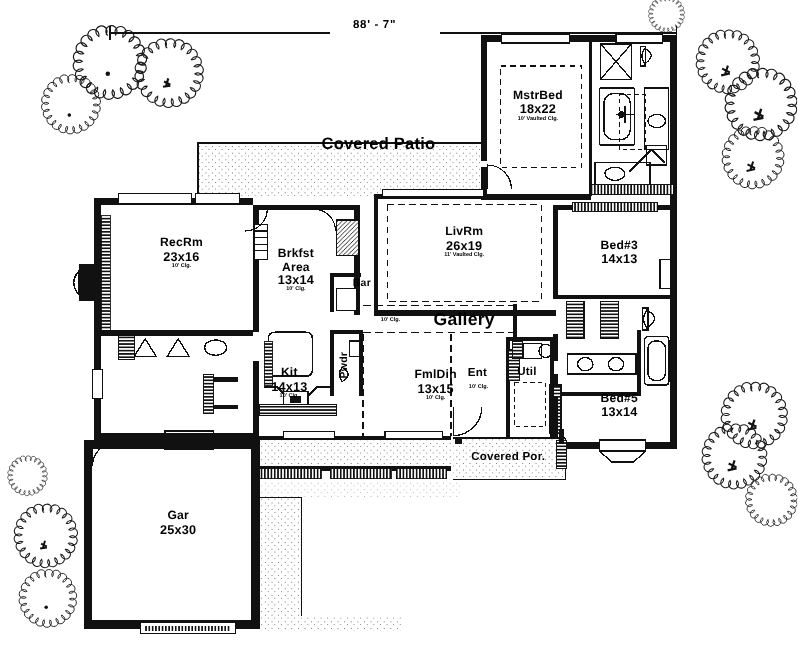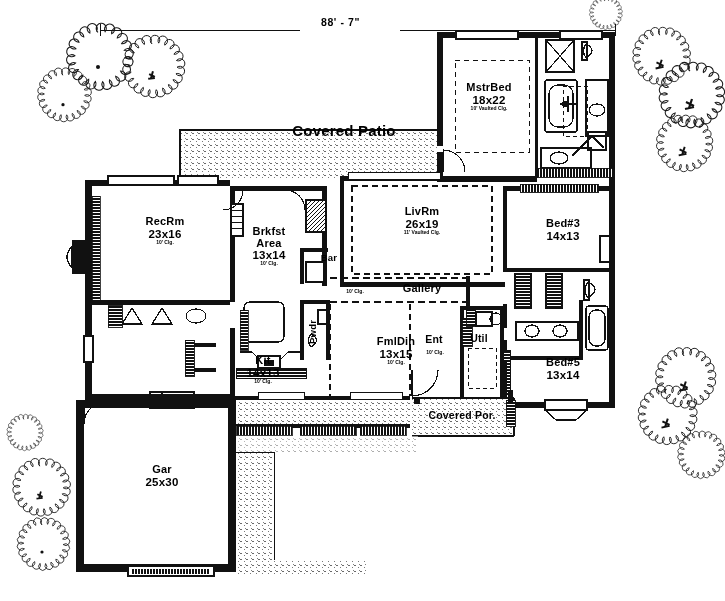--- a/index.html
+++ b/index.html
@@ -422,42 +422,42 @@
   <div class="lbl" style="left:513px;top:218px;width:100px;">
     <div class="rmname">Bed#3</div>
     <div class="rmdim">14x13</div>
   </div>
 
   <div class="lbl" style="left:513px;top:357px;width:100px;">
     <div class="rmname">Bed#5</div>
     <div class="rmdim">13x14</div>
   </div>
 
-  <div class="lbl" style="left:223px;top:334px;width:80px;margin-top:21px;">
+  <div class="lbl" style="left:223px;top:334px;width:80px;">
     <div class="rmname">Kit</div>
     <div class="rmdim">14x13</div>
     <div class="clg">10' Clg.</div>
   </div>
 
   <div class="lbl" style="left:346px;top:336px;width:100px;">
     <div class="rmname">FmlDin</div>
     <div class="rmdim">13x15</div>
     <div class="clg">10' Clg.</div>
   </div>
 
   <div class="lbl" style="left:112px;top:464px;width:100px;">
     <div class="rmname">Gar</div>
     <div class="rmdim">25x30</div>
   </div>
 
   <div class="lbl rmname" style="left:284px;top:123px;width:120px;font-size:15px;text-align:center;">Covered Patio</div>
 
   <div class="lbl rmname" style="left:412px;top:410px;width:100px;font-size:10.5px;">Covered Por.</div>
 
-  <div class="lbl rmname" style="left:382px;top:283px;width:80px;font-size:11px;">Gallery</div>
+  <div class="lbl rmname" style="left:382px;top:283px;width:80px;font-size:16px;">Gallery</div>
 
   <div class="lbl rmname" style="left:315px;top:253px;width:28px;font-size:9.5px;">Bar</div>
 
   <div class="lbl rmname" style="left:419px;top:334px;width:30px;font-size:10.5px;">Ent</div>
 
   <div class="lbl rmname" style="left:464px;top:333px;width:30px;font-size:10.5px;">Util</div>
 
   <div class="lbl rmname vert" style="left:308px;top:312px;width:14px;height:40px;font-size:9.5px;">Pwdr</div>
 
   <div class="lbl clg" style="left:338px;top:289px;width:34px;">10' Clg.</div>

